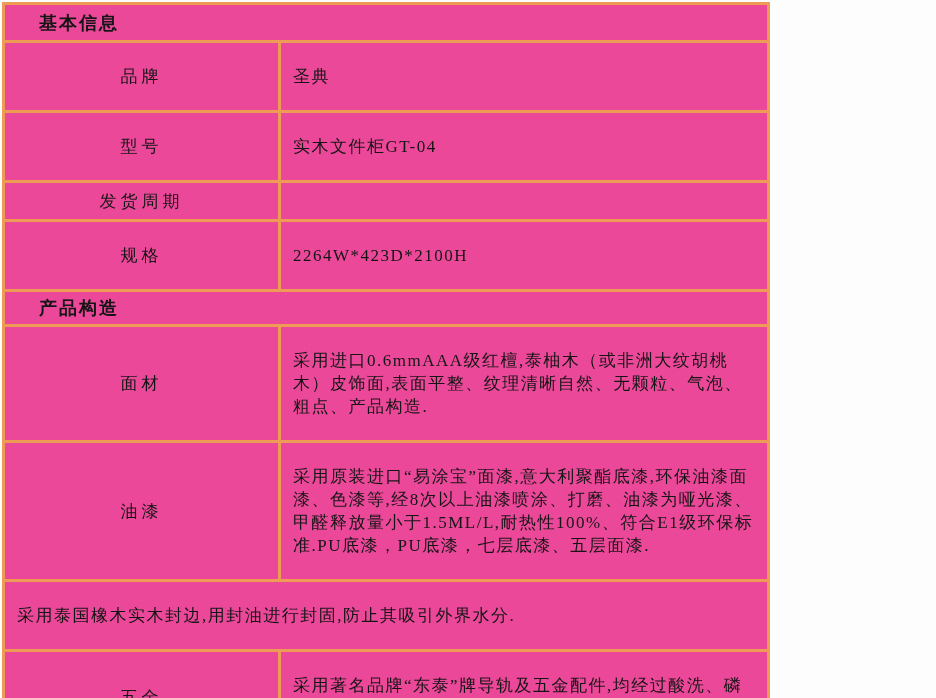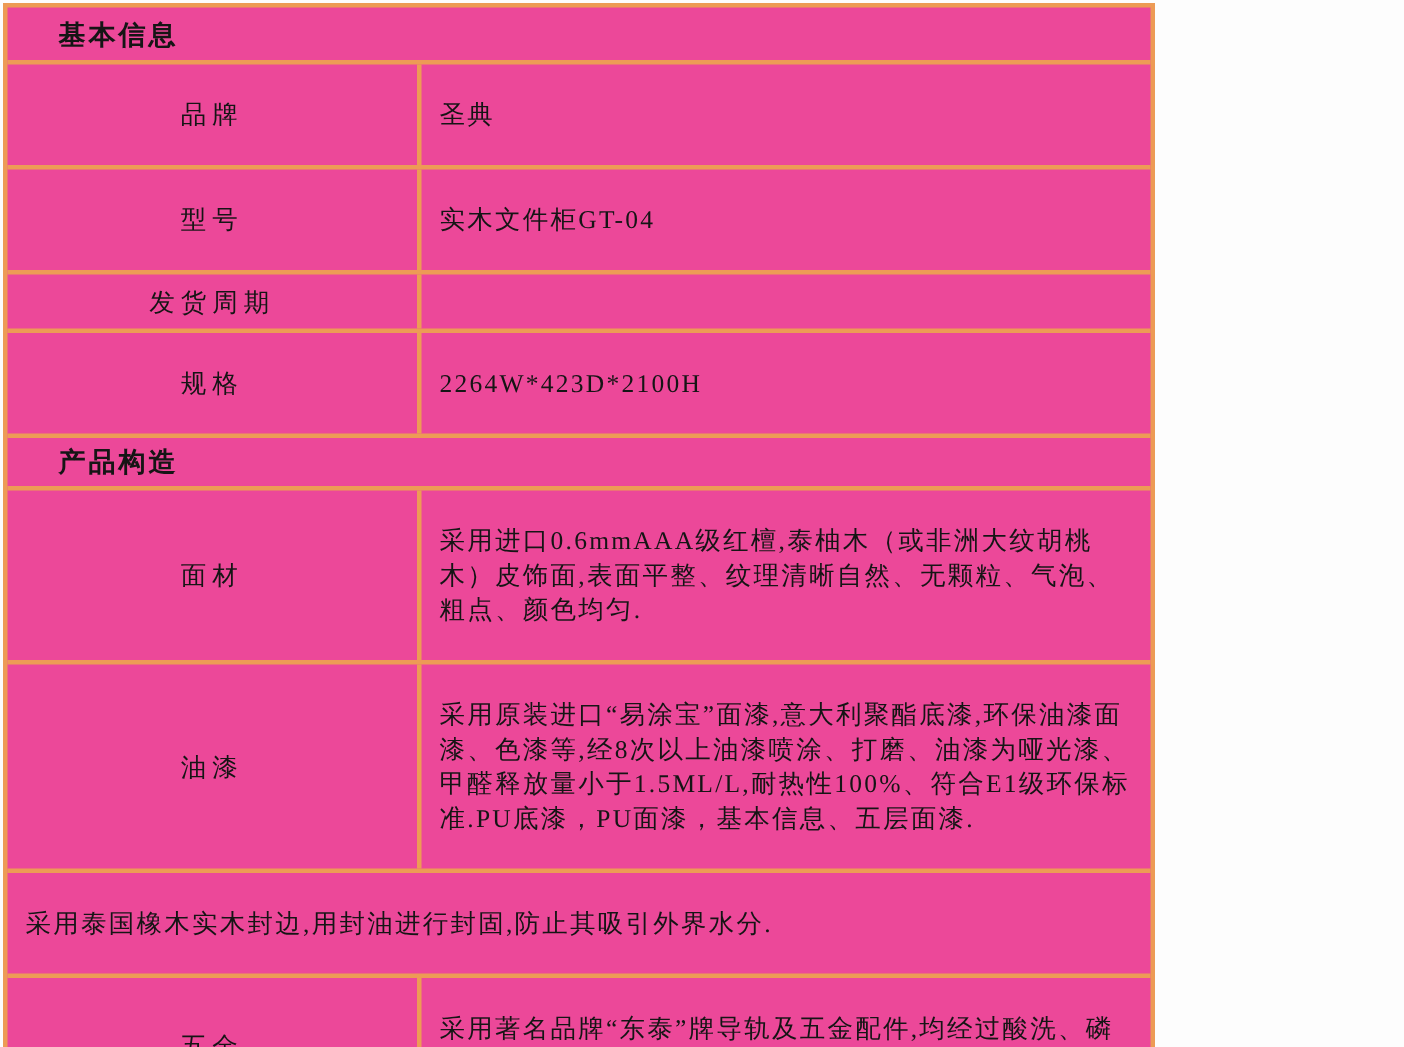--- a/index.html
+++ b/index.html
@@ -79,25 +79,25 @@
   <div class="spec-row">
     <div class="cell-label">规格</div>
     <div class="cell-value">2264W*423D*2100H</div>
   </div>
 
   <div class="section-header">
     <span>产品构造</span>
   </div>
   <div class="spec-row">
     <div class="cell-label">面材</div>
-    <div class="cell-value">采用进口0.6mmAAA级红檀,泰柚木（或非洲大纹胡桃木）皮饰面,表面平整、纹理清晰自然、无颗粒、气泡、粗点、颜色均匀.</div>
+    <div class="cell-value">采用进口0.6mmAAA级红檀,泰柚木（或非洲大纹胡桃木）皮饰面,表面平整、纹理清晰自然、无颗粒、气泡、粗点、产品构造.</div>
   </div>
   <div class="spec-row">
     <div class="cell-label">油漆</div>
-    <div class="cell-value">采用原装进口“易涂宝”面漆,意大利聚酯底漆,环保油漆面漆、色漆等,经8次以上油漆喷涂、打磨、油漆为哑光漆、甲醛释放量小于1.5ML/L,耐热性100%、符合E1级环保标准.PU底漆，PU面漆，基本信息、五层面漆.</div>
+    <div class="cell-value">采用原装进口“易涂宝”面漆,意大利聚酯底漆,环保油漆面漆、色漆等,经8次以上油漆喷涂、打磨、油漆为哑光漆、甲醛释放量小于1.5ML/L,耐热性100%、符合E1级环保标准.PU底漆，PU底漆，七层底漆、五层面漆.</div>
   </div>
   <div class="spec-row">
     <div class="cell-value">采用泰国橡木实木封边,用封油进行封固,防止其吸引外界水分.</div>
   </div>
   <div class="spec-row">
     <div class="cell-label">五金</div>
     <div class="cell-value">采用著名品牌“东泰”牌导轨及五金配件,均经过酸洗、磷洗等防锈处理.</div>
   </div>
 
   <div class="section-header">

